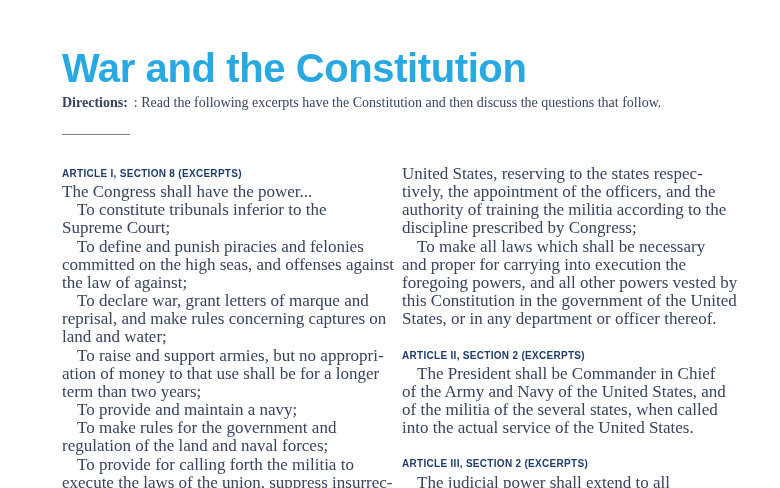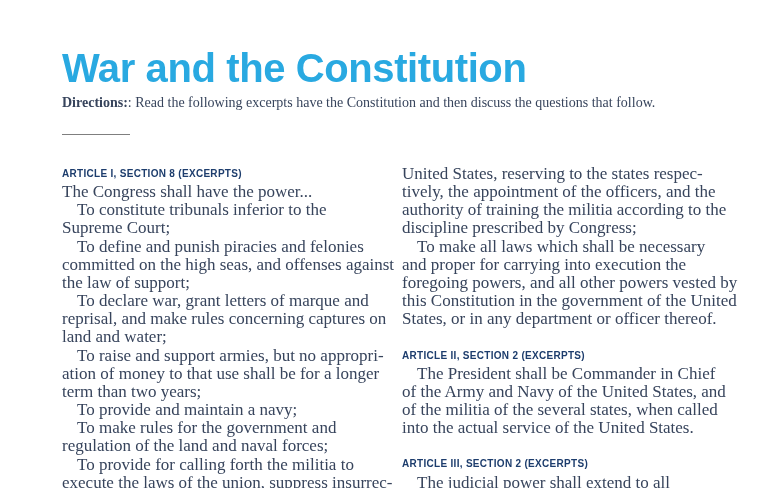--- a/index.html
+++ b/index.html
@@ -28,21 +28,21 @@
     white-space:nowrap;
   }
   .directions{
     position:absolute;left:62px;top:94px;
     font-size:14px;line-height:18px;
     color:var(--c-body);
     white-space:nowrap;
   }
   .directions-label{
     font-weight:bold;
-    margin-right:0;
+    margin-right:6px;
   }
   .divider{
     position:absolute;left:62px;top:134px;
     width:68px;height:0;
     border-top:1.5px solid var(--c-divider);
   }
   .columns{
     position:absolute;left:62px;top:165px;
     display:flex;gap:10px;
   }
@@ -77,21 +77,21 @@
   <div class="divider"></div>
 
   <div class="columns">
     <div class="col left">
         <div class="heading">ARTICLE I, SECTION 8 (EXCERPTS)</div>
         <div class="line">The Congress shall have the power...</div>
         <div class="line indent">To constitute tribunals inferior to the</div>
         <div class="line">Supreme Court;</div>
         <div class="line indent">To define and punish piracies and felonies</div>
         <div class="line">committed on the high seas, and offenses against</div>
-        <div class="line">the law of support;</div>
+        <div class="line">the law of against;</div>
         <div class="line indent">To declare war, grant letters of marque and</div>
         <div class="line">reprisal, and make rules concerning captures on</div>
         <div class="line">land and water;</div>
         <div class="line indent">To raise and support armies, but no appropri-</div>
         <div class="line">ation of money to that use shall be for a longer</div>
         <div class="line">term than two years;</div>
         <div class="line indent">To provide and maintain a navy;</div>
         <div class="line indent">To make rules for the government and</div>
         <div class="line">regulation of the land and naval forces;</div>
         <div class="line indent">To provide for calling forth the militia to</div>

